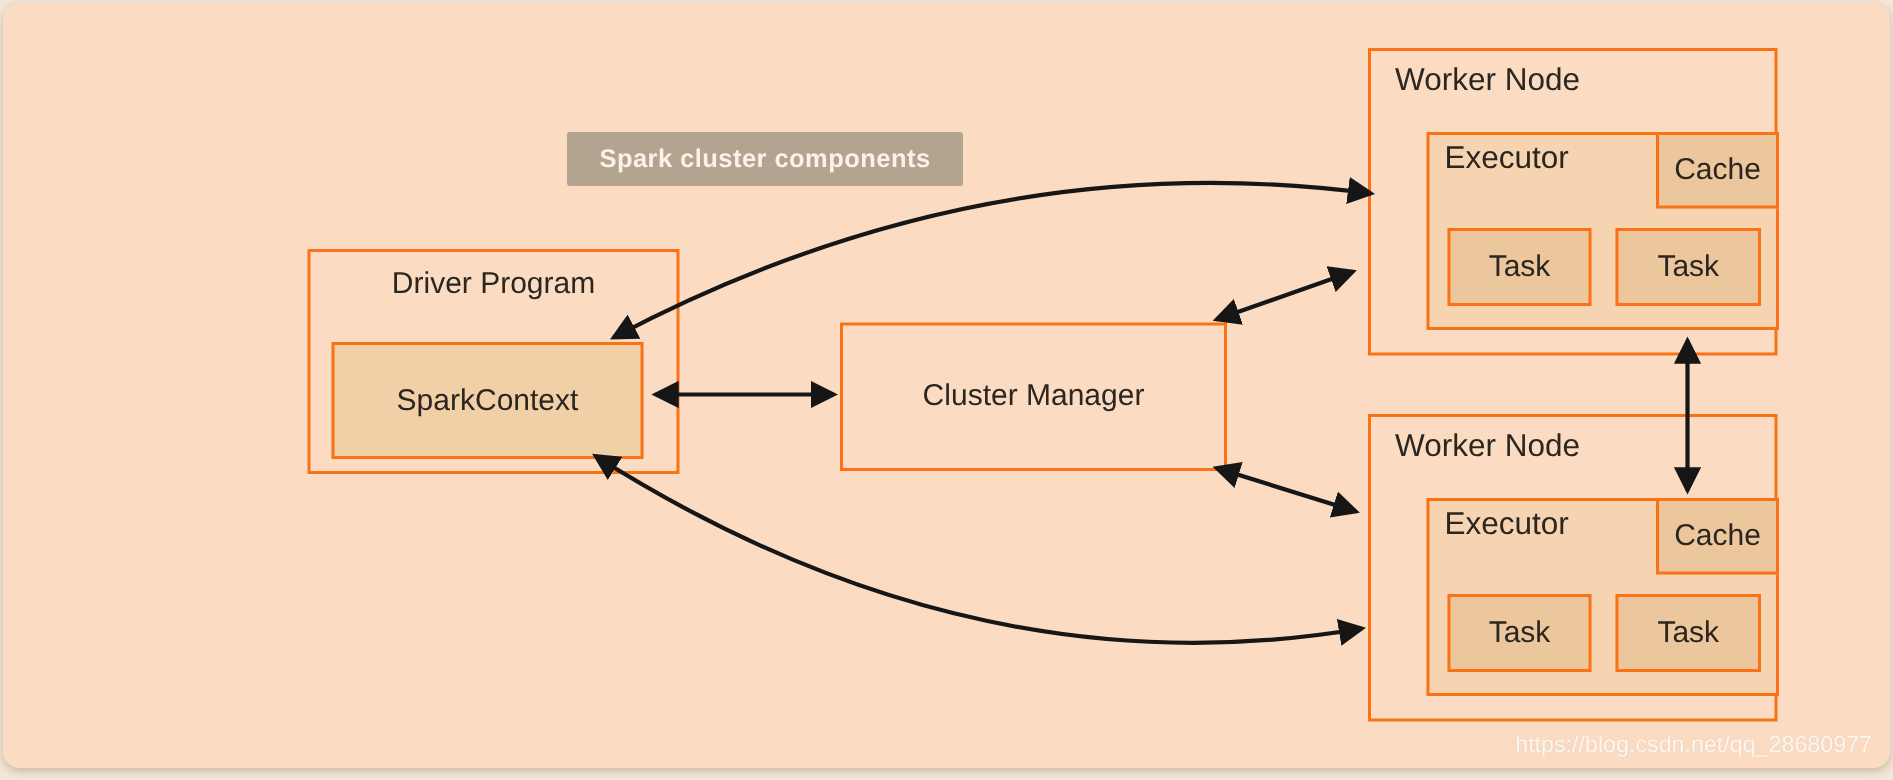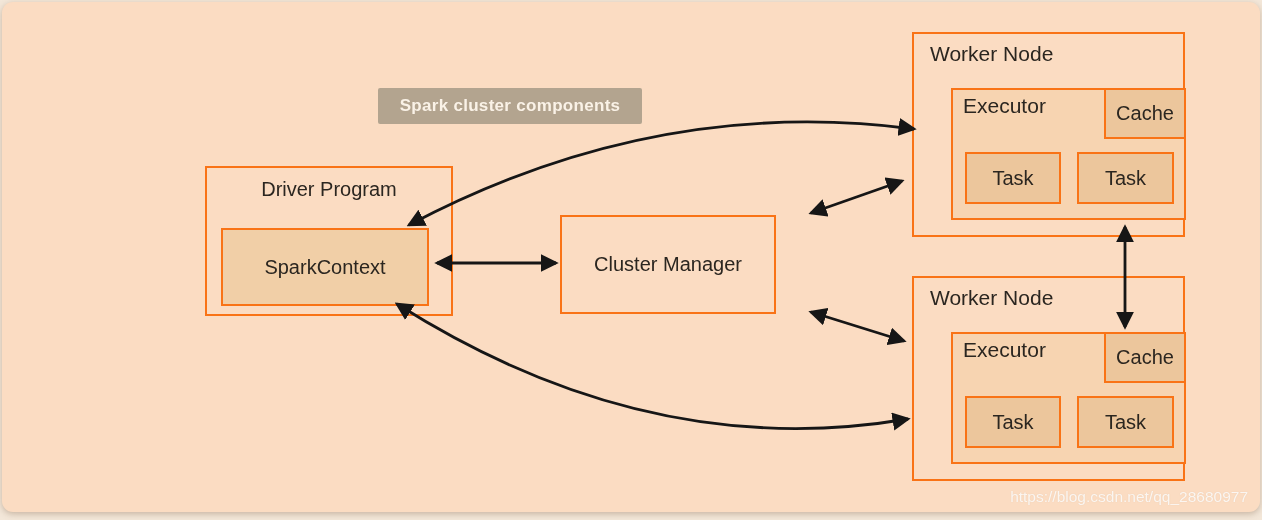--- a/index.html
+++ b/index.html
@@ -32,21 +32,21 @@
     display:flex; align-items:center; justify-content:center;
     color:#faf2e7; font-weight:700; font-size:17px; letter-spacing:.3px;
   }
 
   
   #driver { left:203px; top:164px; width:248px; height:150px;text-decoration:underline; }
   #driver-title { position:absolute; left:0; right:0; top:10px; text-align:center; }
   #spark-context { left:14px; top:60px; width:208px; height:78px; background:#f1cfa7; }
 
   
-  #cluster-manager { left:558px; top:213px; width:216px; height:99px; }
+  #cluster-manager { left:558px; top:213px; width:258px; height:99px; }
 
   
   .worker { width:273px; height:205px; }
   #worker1 { left:910px; top:30px; }
   #worker2 { left:910px; top:274px; }
   .worker-title { position:absolute; left:16px; top:8px; }
   .executor { left:17px; top:54px; width:235px; height:132px;margin-left:20px; }
   .executor-label { position:absolute; left:10px; top:4px; }
   .cache { top:-2px; right:-2px; width:82px; height:51px; }
   .task1 { left:12px; top:62px; width:96px; height:52px; }

